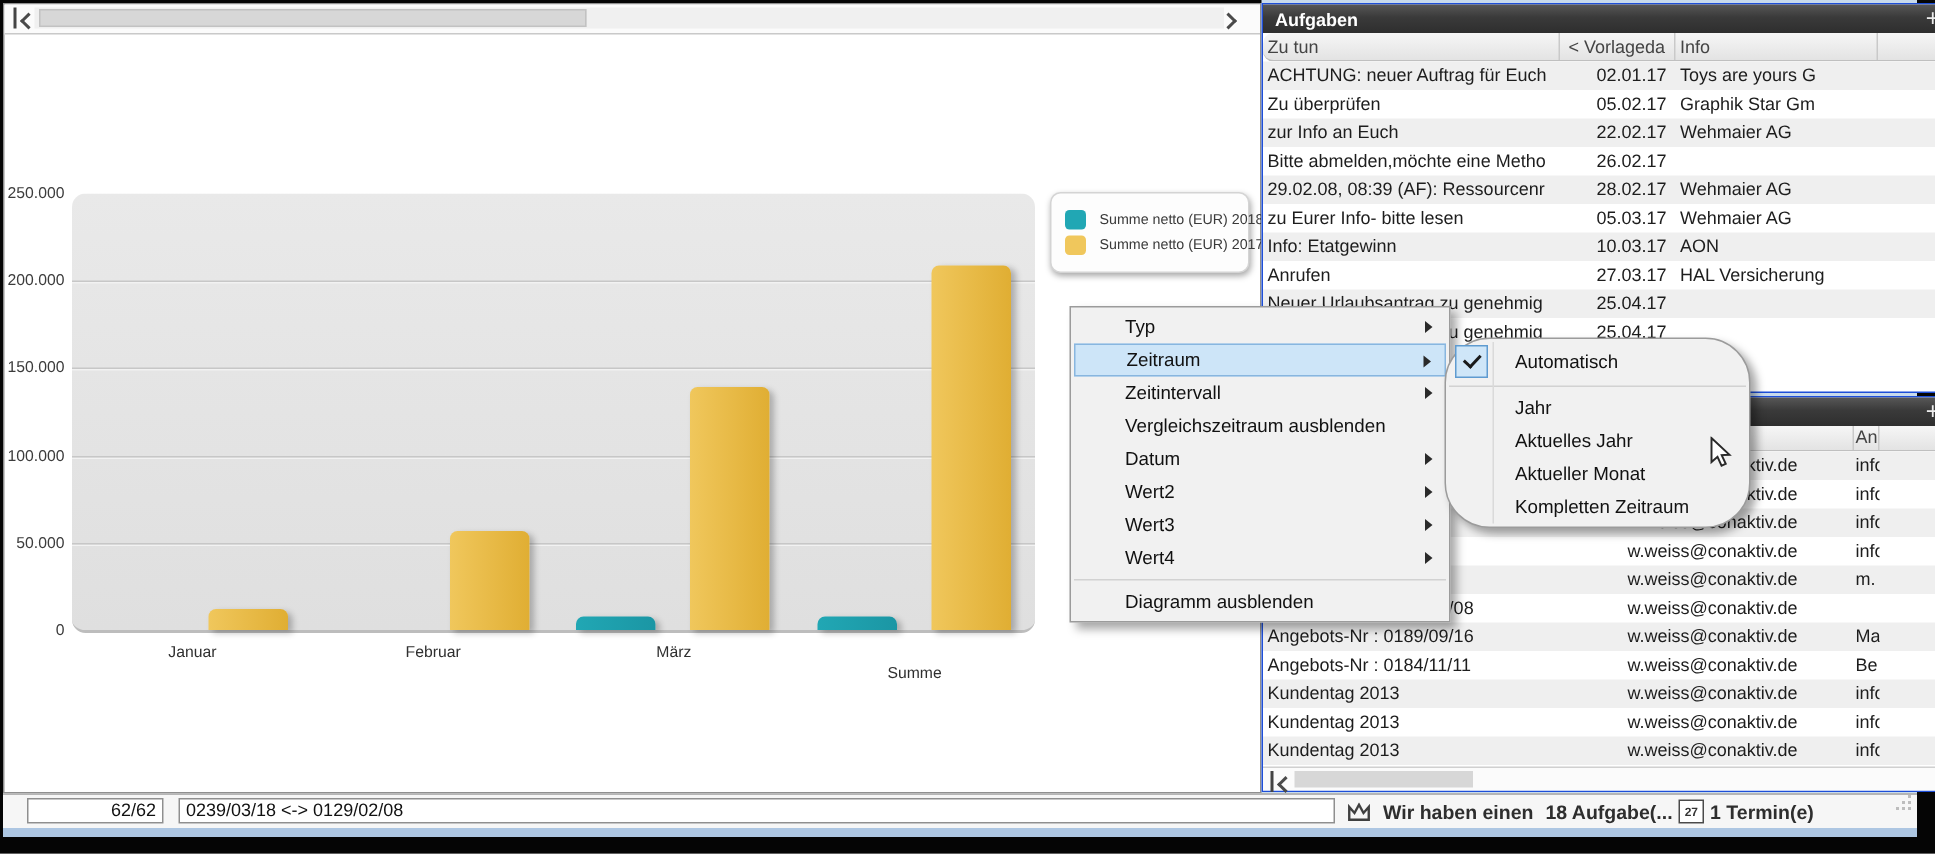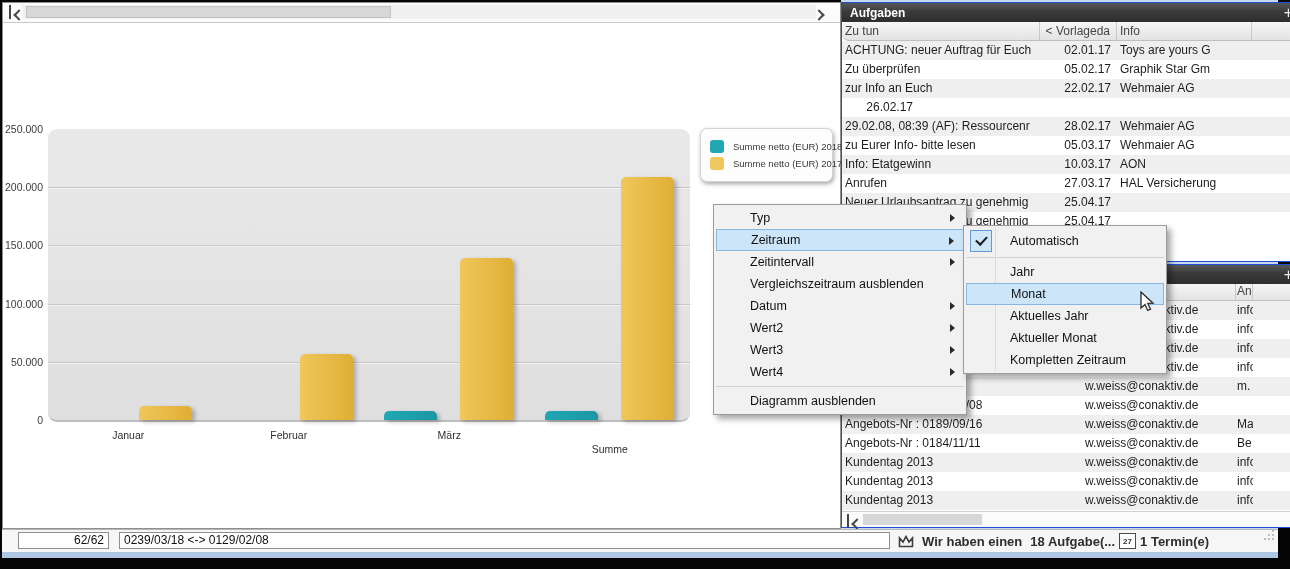--- a/index.html
+++ b/index.html
@@ -72,21 +72,21 @@
   #tasks-bottom-chev{position:absolute;right:5px;bottom:4px;}
   #mail-hscroll{position:absolute;left:0;bottom:0;width:100%;height:16px;background:#fbfbfb;border-top:1px solid #d0d0d0;box-sizing:border-box;}
   #mail-hsb-left{left:5px;top:2px;border-left:2px solid #444;}
   #mail-hsb-thumb{position:absolute;left:21px;top:2px;width:119px;height:11px;background:#d7d7d7;}
   #mail-hsb-right{right:3px;top:2px;}
 
   
   .menu{position:absolute;background:#f1f1f1;border:1px solid #9b9b9b;
     box-shadow:4px 4px 6px rgba(0,0,0,.35);padding:2px 0;z-index:50;}
   #context-menu{left:713px;top:204px;width:252px;}
-  #submenu{left:963px;top:225px;width:202px;}
+  #submenu{left:963px;top:225px;width:202px;border-radius:30px;}
   .menu-item{position:relative;height:22px;line-height:22px;font-size:12.5px;color:#111;
     padding-left:34px;margin:0 2px;white-space:nowrap;box-sizing:border-box;}
   .menu-item.hl{background:#cde5f8;border:1px solid #88b6df;line-height:20px;}
   .menu-sep{border-top:1px solid #d2d2d2;margin:3px 2px;height:0;}
   .sub-arrow{position:absolute;right:9px;top:7px;width:0;height:0;
     border-left:5px solid #2a2a2a;border-top:4px solid transparent;border-bottom:4px solid transparent;}
   #submenu .menu-item{padding-left:44px;}
   #submenu-gutter{position:absolute;left:31px;top:2px;bottom:2px;width:1px;background:#dadada;}
   .check-item{height:26px;line-height:26px;}
   .check-box{position:absolute;left:4px;top:2px;width:22px;height:22px;background:#cfe6f8;
@@ -191,20 +191,21 @@
             <span class="gr-cell col-todo">Zu überprüfen</span>
             <span class="gr-cell col-date">05.02.17</span>
             <span class="gr-cell col-firma">Graphik Star Gm</span>
           </div>
           <div class="grid-row">
             <span class="gr-cell col-todo">zur Info an Euch</span>
             <span class="gr-cell col-date">22.02.17</span>
             <span class="gr-cell col-firma">Wehmaier AG</span>
           </div>
           <div class="grid-row">
+            <span class="gr-cell col-todo">Bitte abmelden,möchte eine Metho</span>
             <span class="gr-cell col-date">26.02.17</span>
             <span class="gr-cell col-firma"></span>
           </div>
           <div class="grid-row">
             <span class="gr-cell col-todo">29.02.08, 08:39 (AF): Ressourcenr</span>
             <span class="gr-cell col-date">28.02.17</span>
             <span class="gr-cell col-firma">Wehmaier AG</span>
           </div>
           <div class="grid-row">
             <span class="gr-cell col-todo">zu Eurer Info- bitte lesen</span>
@@ -354,21 +355,20 @@
       <div class="menu-sep"></div>
       <div class="menu-item"><span>Diagramm ausblenden</span></div>
     </div>
   <div class="menu" id="submenu">
     <div id="submenu-gutter"></div>
   <div class="menu-item check-item"><span class="check-box">
           <span class="check-glyph"></span>
         </span><span>Automatisch</span></div>
       <div class="menu-sep"></div>
       <div class="menu-item"><span>Jahr</span></div>
-      <div class="menu-item hl"><span>Monat</span></div>
       <div class="menu-item"><span>Aktuelles Jahr</span></div>
       <div class="menu-item"><span>Aktueller Monat</span></div>
       <div class="menu-item"><span>Kompletten Zeitraum</span></div>
     </div>
 
   <svg id="cursor" width="18" height="22" viewBox="0 0 18 22">
     <path d="M2 1 L2 17 L6 13.5 L8.7 19.5 L11.5 18.2 L8.8 12.4 L14 12.2 Z" fill="#fff" stroke="#2a2a2a" stroke-width="1.3"></path>
   </svg>
 </div>
 

